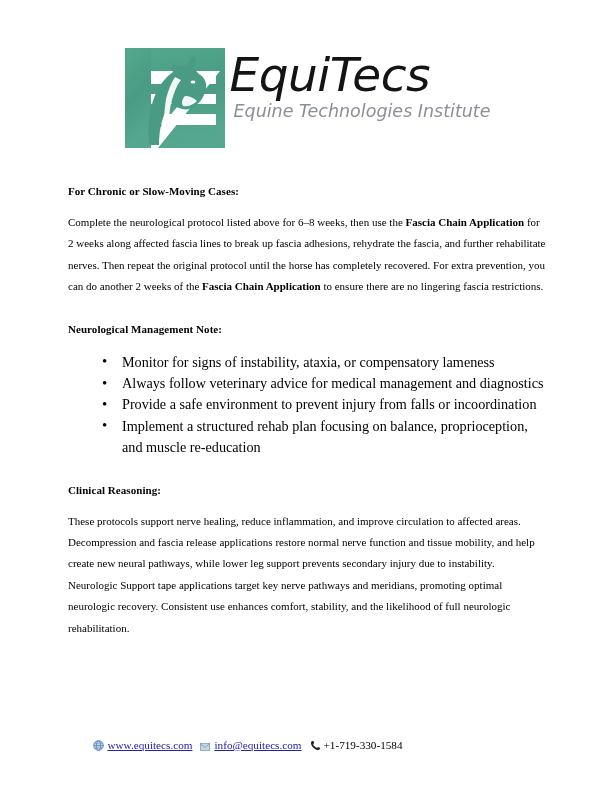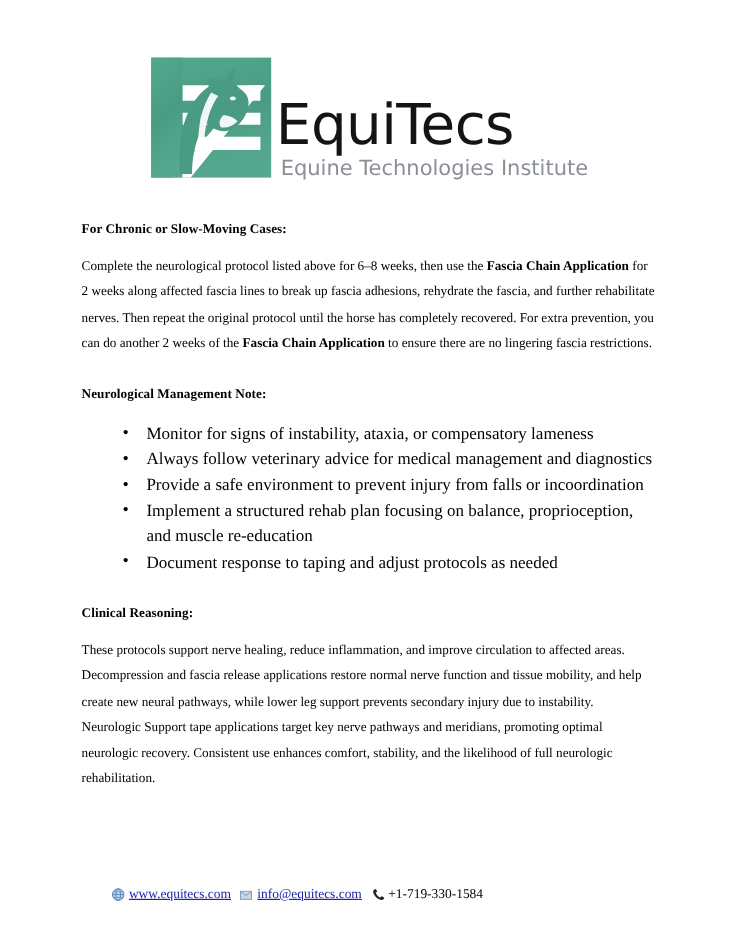--- a/index.html
+++ b/index.html
@@ -29,22 +29,23 @@
   .logo-block {
     position: absolute;
     left: 0;
     top: 44px;
     width: 612px;
     display: flex;
     justify-content: center;
   }
   .logo-inner {
     display: flex;
-    align-items: flex-end;
+    align-items: flex-start;
     gap: 0px;
+    font-style: italic;
   }
   .logo-mark {
     width: 108px;
     height: 108px;
     flex: 0 0 108px;
     position: relative;
   }
   .logo-text-col {
     display: flex;
     flex-direction: column;
@@ -234,21 +235,20 @@
 
     <h2 class="section-head">Neurological Management Note:</h2>
 
     <div class="gap-14"></div>
 
     <ul class="bullets">
         <li>Monitor for signs of instability, ataxia, or compensatory lameness</li>
         <li>Always follow veterinary advice for medical management and diagnostics</li>
         <li>Provide a safe environment to prevent injury from falls or incoordination</li>
         <li>Implement a structured rehab plan focusing on balance, proprioception, and muscle re-education</li>
-        <li>Document response to taping and adjust protocols as needed</li>
       </ul>
 
     <div class="gap-22"></div>
 
     <h2 class="section-head">Clinical Reasoning:</h2>
 
     <div class="gap-12"></div>
 
     <p class="para">These protocols support nerve healing, reduce inflammation, and improve circulation to affected areas. Decompression and fascia release applications restore normal nerve function and tissue mobility, and help create new neural pathways, while lower leg support prevents secondary injury due to instability. Neurologic Support tape applications target key nerve pathways and meridians, promoting optimal neurologic recovery. Consistent use enhances comfort, stability, and the likelihood of full neurologic rehabilitation.</p>
   </div>

